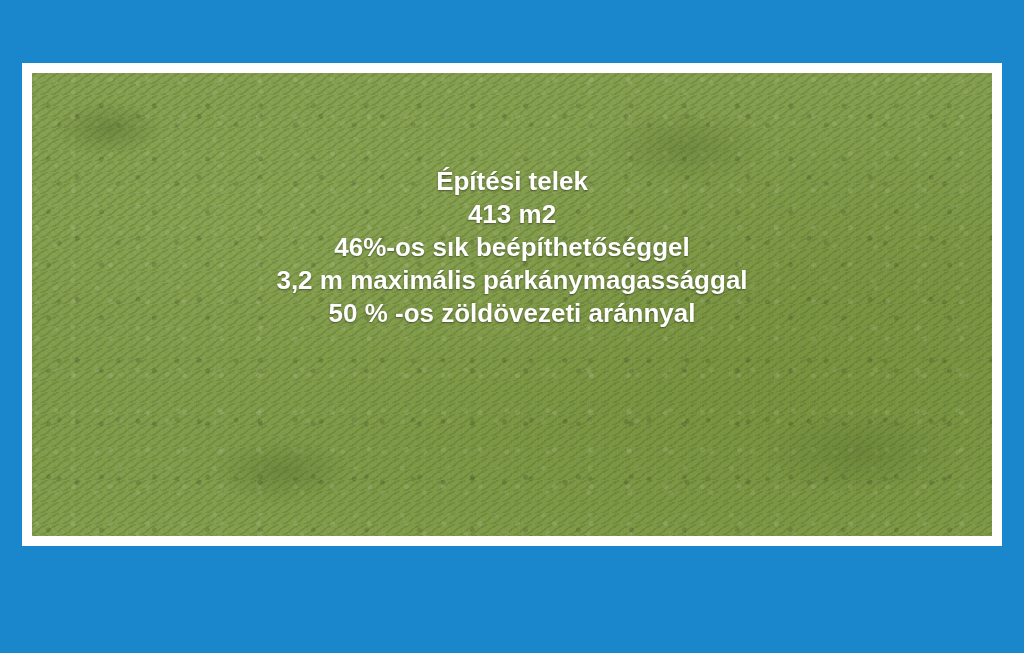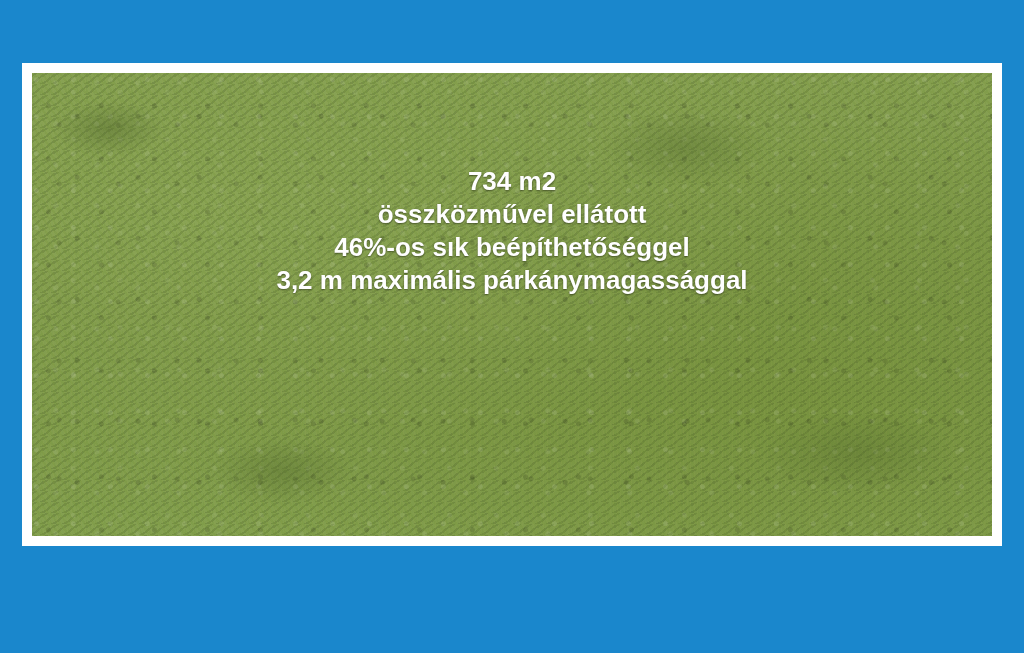--- a/index.html
+++ b/index.html
@@ -96,24 +96,25 @@
   }
 </style>
 </head>
 <body>
 
 <div id="page">
 
   <div id="plot-frame">
     <div id="plot-image">
       <div id="plot-caption">
-        <span class="line">734 m2</span>
-        <span class="line">összközművel ellátott</span>
+        <span class="line">Építési telek</span>
+        <span class="line">413 m2</span>
         <span class="line">46%-os sık beépíthetőséggel</span>
         <span class="line">3,2 m maximális párkánymagassággal</span>
+        <span class="line">50 % -os zöldövezeti aránnyal</span>
       </div>
     </div>
   </div>
 
   <div id="bottom-bar">
 
     
 
     
 

